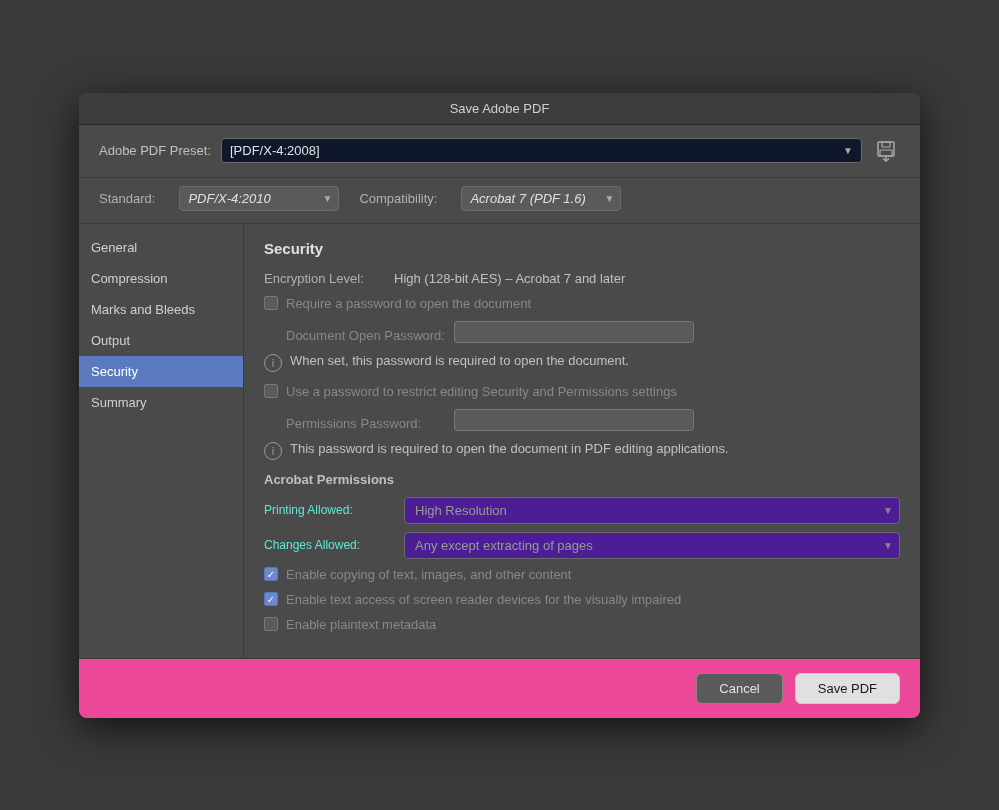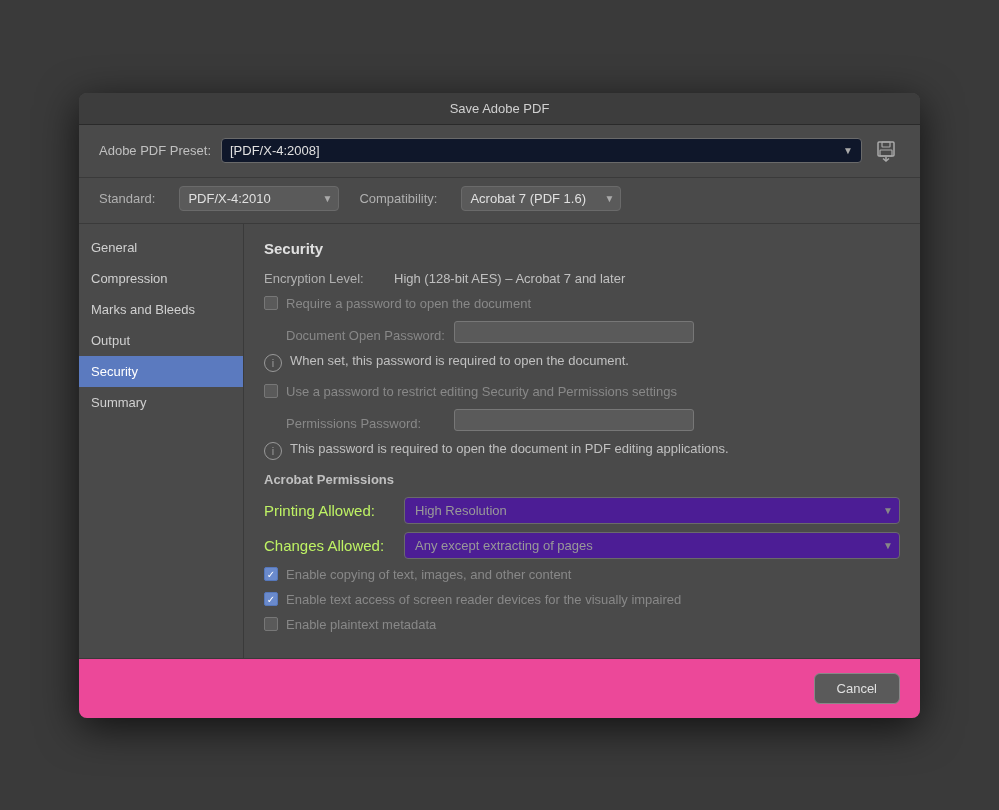--- a/index.html
+++ b/index.html
@@ -92,20 +92,21 @@
       border-radius: 4px;
       color: #e0e0e0;
       padding: 4px 24px 4px 8px;
       font-size: 13px;
       display: flex;
       align-items: center;
       justify-content: space-between;
       cursor: pointer;
       position: relative;
       min-width: 160px;
+      font-style: italic;
     }
     .select-field .arrow {
       position: absolute;
       right: 6px;
       font-size: 10px;
       color: #aaa;
     }
     .main-content {
       display: flex;
       flex: 1;
@@ -235,22 +236,22 @@
       font-weight: 600;
       color: #c0c0c0;
       margin-bottom: 10px;
     }
     .permissions-dropdown-row {
       display: flex;
       align-items: center;
       margin-bottom: 8px;
     }
     .permissions-dropdown-label {
-      color: #bef264;
-      font-size: 15px;
+      color: #5eead4;
+      font-size: 12px;
       min-width: 140px;
     }
     .permissions-dropdown {
       flex: 1;
       background: #4c1d95;
       border: 1px solid #6a6a6a;
       border-radius: 4px;
       padding: 5px 24px 5px 10px;
       color: #999;
       font-size: 13px;
@@ -427,14 +428,15 @@
         <div class="checkbox-row">
           <div class="checkbox-box"></div>
           <span class="checkbox-label disabled-text">Enable plaintext metadata</span>
         </div>
       </div>
     </div>
   </div>
 
   <div class="bottom-bar">
     <button class="btn btn-cancel">Cancel</button>
+    <button class="btn btn-save">Save PDF</button>
   </div>
 </div>
 
 </body></html>

